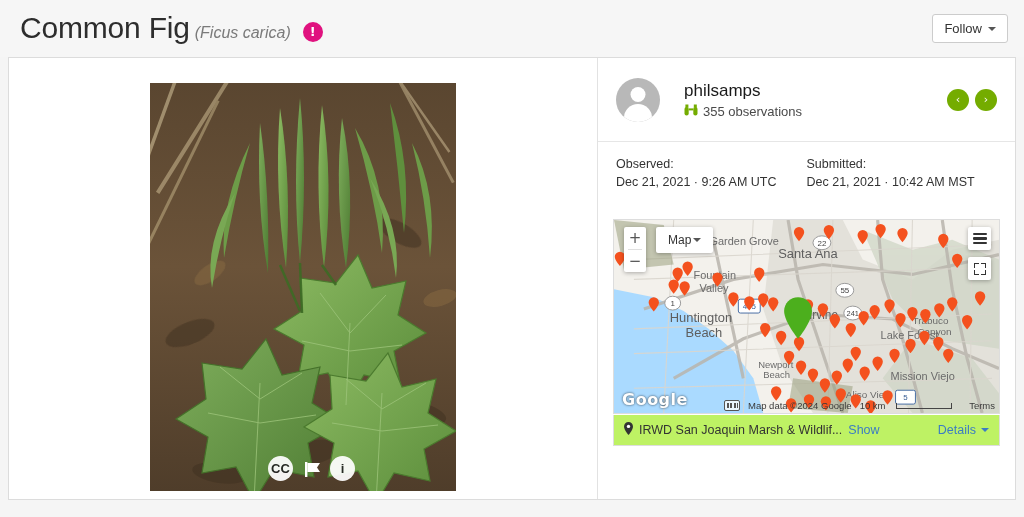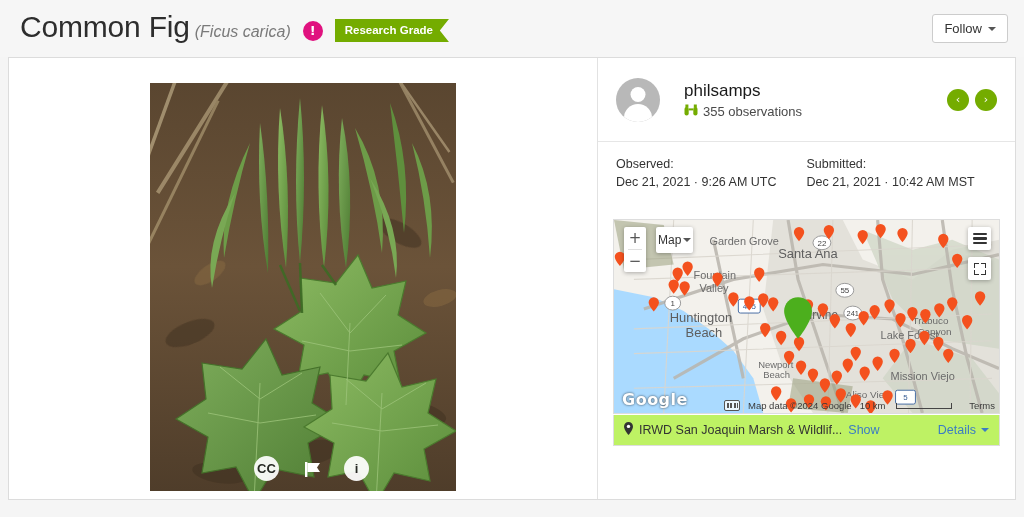--- a/index.html
+++ b/index.html
@@ -106,21 +106,21 @@
   .photo-canvas { width: 100%; height: 100%; display: block; }
   .photo-icons {
     position: absolute;
     left: 141px; top: 25px;
     width: 306px; height: 408px;
     pointer-events: none;
   }
   .icon-row {
     position: absolute;
     bottom: 10px; left: 0; right: 0;
-    display: flex; justify-content: center; align-items: flex-end; gap: 20px;
+    display: flex; justify-content: center; align-items: flex-end; gap: 6px;
     pointer-events: auto;
     padding-left: 17px;
   }
   .ov-icon {
     width: 25px; height: 25px;
     border-radius: 50%;
     background: #fff;
     color: #222;
     display: flex; align-items: center; justify-content: center;
     font-size: 13px; font-weight: bold;
@@ -186,21 +186,21 @@
   }
   .zbtn {
     height: 22px; display: flex; align-items: center; justify-content: center;
     font-size: 15px; color: #555; cursor: pointer; font-family: "DejaVu Sans", sans-serif;
   }
   .zdiv { height: 1px; background: #e0e0e0; margin: 0 4px; }
   .map-type {
     position: absolute; left: 42px; top: 7px;
     background: #fff; border-radius: 2px;
     box-shadow: 0 1px 4px rgba(0,0,0,.3);
-    padding: 6px 2px; display: flex; align-items: center; gap: 2px;
+    padding: 6px 12px; display: flex; align-items: center; gap: 2px;
     font-size: 12px; color: #333; cursor: pointer;
   }
   .map-sq {
     position: absolute; right: 8px;
     width: 23px; height: 23px; background: #fff; border-radius: 2px;
     box-shadow: 0 1px 4px rgba(0,0,0,.3);
     display: flex; align-items: center; justify-content: center; cursor: pointer;
   }
   .map-layers { top: 7px; }
   .map-full  { top: 37px; }
@@ -261,21 +261,20 @@
   }
 </style>
 </head>
 <body>
 
 <div class="page-header">
   <div class="title-wrap">
     <span class="common-name">Common Fig</span>
     <span class="sci-name">(Ficus carica)</span>
     <span class="alert-badge">!</span>
-    <span class="quality-badge">Research Grade</span>
   </div>
   <div class="follow-btn">
     <span>Follow</span>
     <span class="caret-dn"></span>
   </div>
 </div>
 
 <div class="card">
 
   <div class="photo-col">

